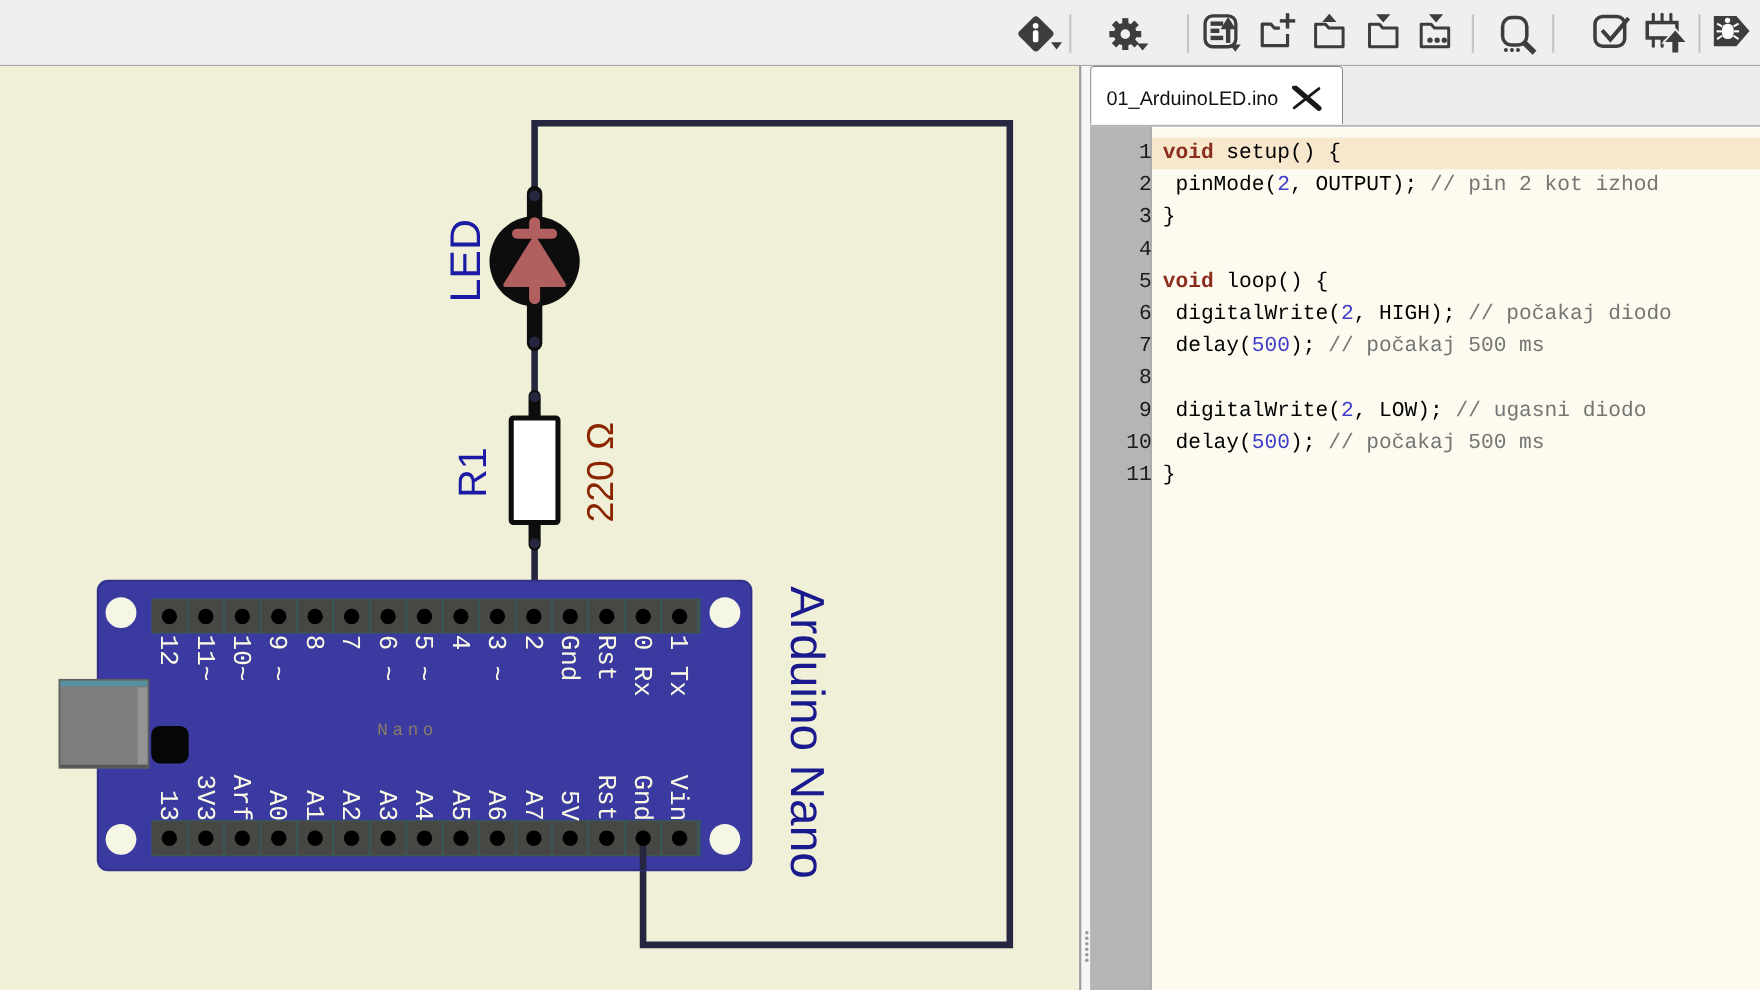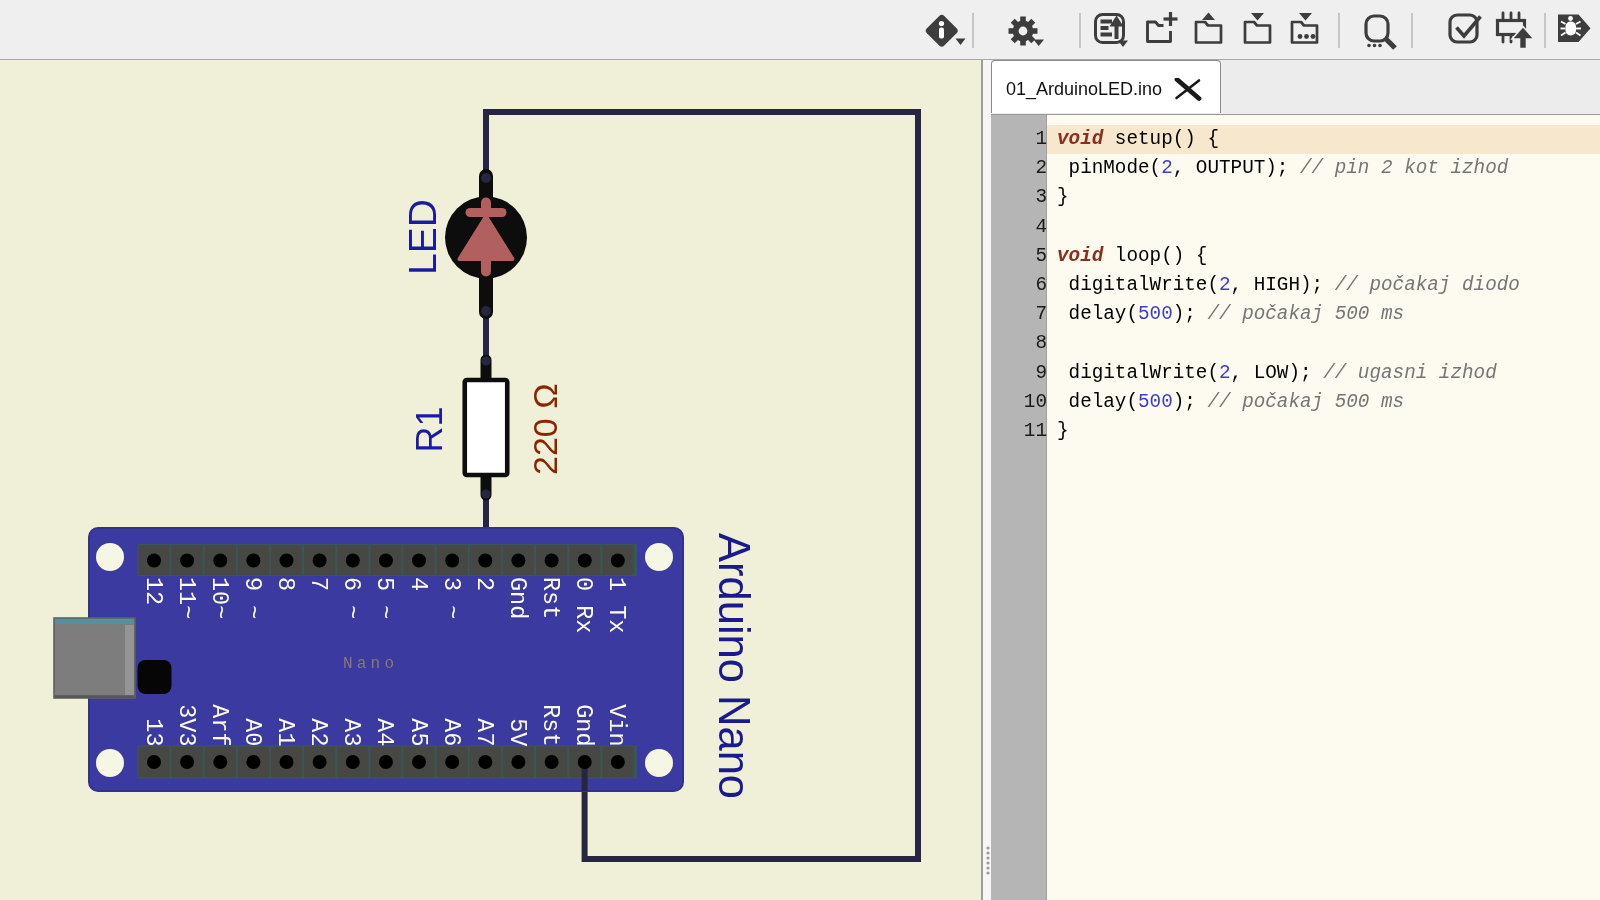--- a/index.html
+++ b/index.html
@@ -9,23 +9,23 @@
 #editor{position:absolute;left:991px;top:60px;width:728px;height:840px;background:#0ea5e9;}
 #tabbar{position:absolute;left:0;top:0;width:609px;height:54px;background:#ececec;}
 #tab{position:absolute;left:0;top:0;width:230px;height:53px;background:#ffffff;border:1px solid #8a8a8a;border-bottom:none;border-radius:4px 4px 0 0;box-sizing:border-box;}
 #tabtext{position:absolute;left:14px;top:17.5px;font-size:18px;color:#111;}
 #codewrap{position:absolute;left:0;top:54px;width:609px;height:786px;background:#fdfbf0;border-top:1px solid #999;box-sizing:border-box;}
 #gutter{position:absolute;left:0;top:0;width:56px;height:786px;background:#b5b5b5;border-right:1px solid #a0a0a0;box-sizing:border-box;}
 #hl{position:absolute;left:56px;top:10px;right:0;height:29.2px;background:#f6e7cd;}
 pre{margin:0;font-family:"Liberation Mono",monospace;font-size:19.3px;line-height:29.2px;}
 #nums{position:absolute;left:0;top:10px;width:56px;text-align:right;color:#1a1a1a;}
 #code{position:absolute;left:66px;top:10px;color:#000;}
-.kw{color:#8b2e1e;font-weight:bold;font-style:italic;}
+.kw{color:#8b2e1e;font-weight:bold;}
 .num{color:#3d3dcc;}
-.cm{color:#757575;font-style:italic;}
+.cm{color:#757575;}
 </style>
 </head>
 <body>
 <div id="toolbar">
 <svg width="1600" height="59">
 
 <g stroke="#c6c6c6" stroke-width="2">
 <line x1="973" y1="13" x2="973" y2="48"></line>
 <line x1="1080" y1="13" x2="1080" y2="48"></line>
 <line x1="1339" y1="13" x2="1339" y2="48"></line>
@@ -306,17 +306,17 @@
 11</pre>
       </div>
 <pre id="code"><span class="kw">void</span> setup() {
  pinMode(<span class="num">2</span>, OUTPUT); <span class="cm">// pin 2 kot izhod</span>
 }
 
 <span class="kw">void</span> loop() {
  digitalWrite(<span class="num">2</span>, HIGH); <span class="cm">// počakaj diodo</span>
  delay(<span class="num">500</span>); <span class="cm">// počakaj 500 ms</span>
 
- digitalWrite(<span class="num">2</span>, LOW); <span class="cm">// ugasni izhod</span>
+ digitalWrite(<span class="num">2</span>, LOW); <span class="cm">// ugasni diodo</span>
  delay(<span class="num">500</span>); <span class="cm">// počakaj 500 ms</span>
 }</pre>
 </div>
 </div>
 
 </body></html>

